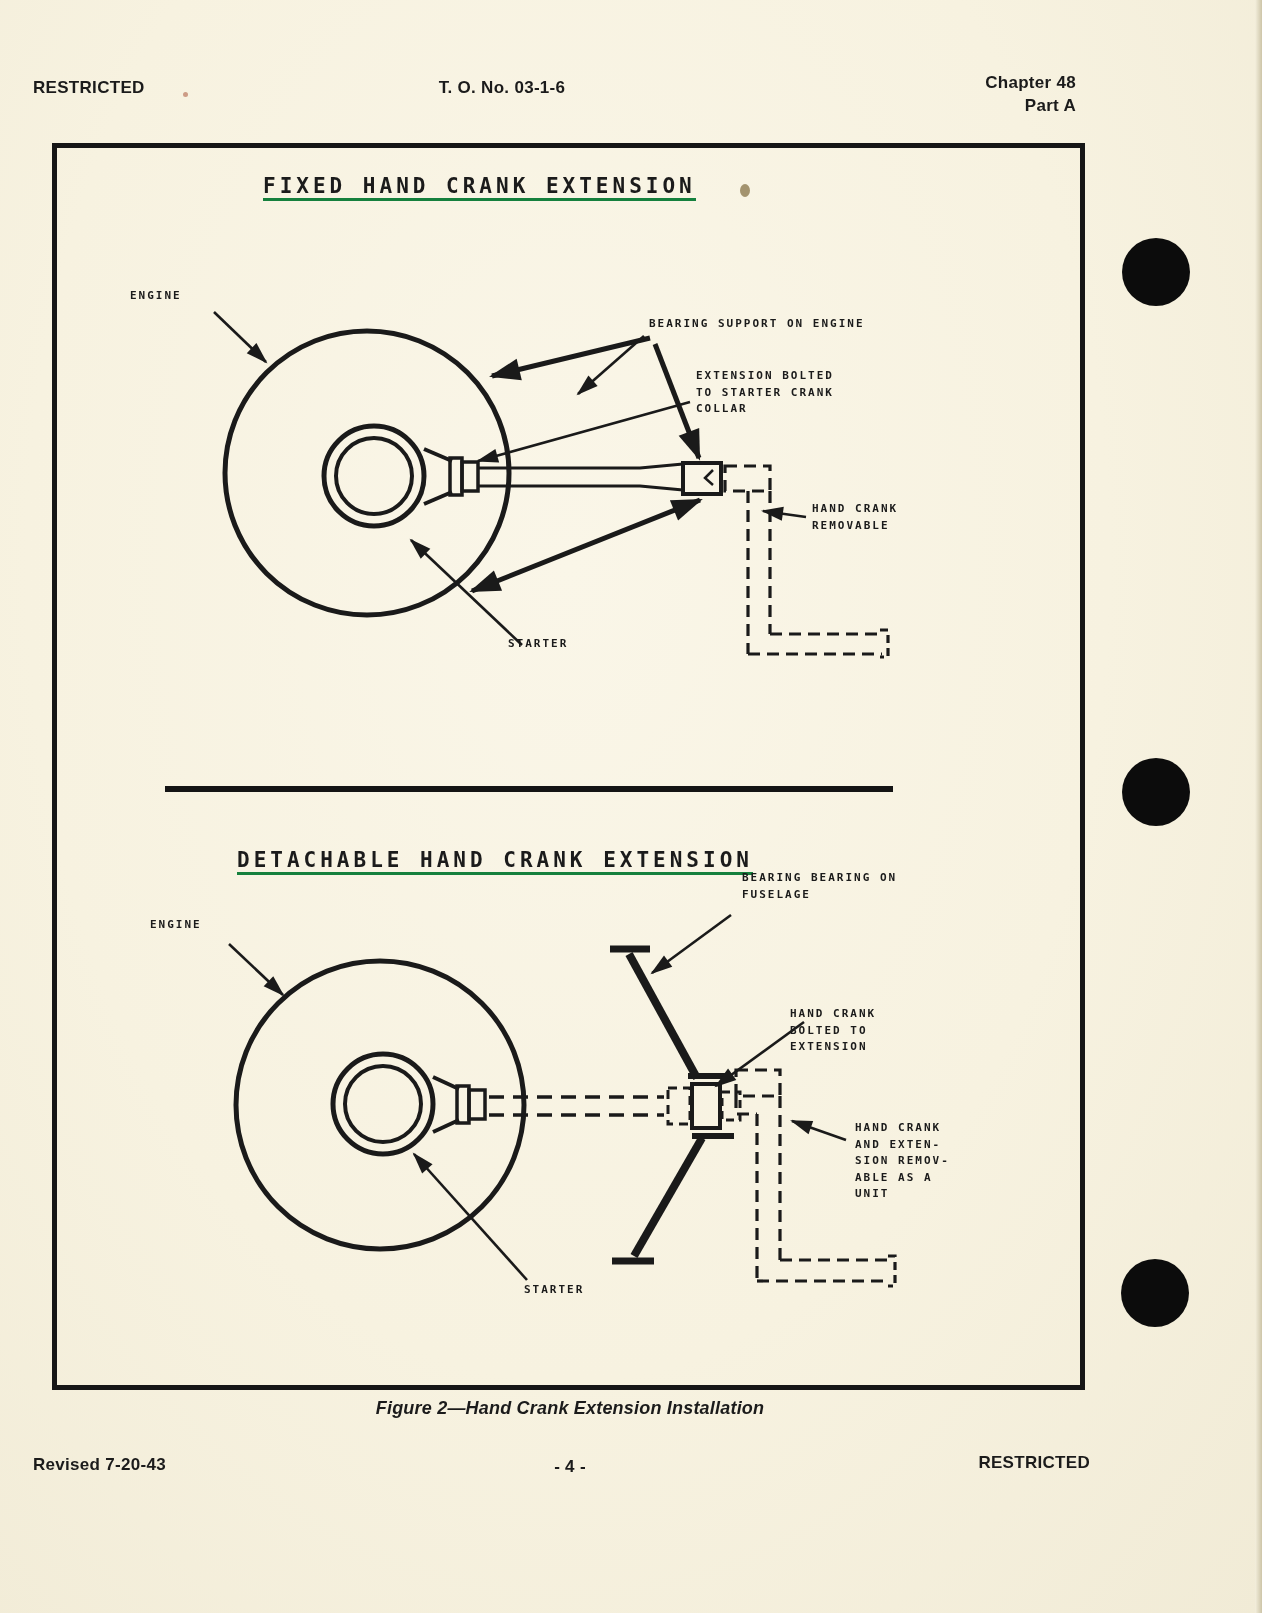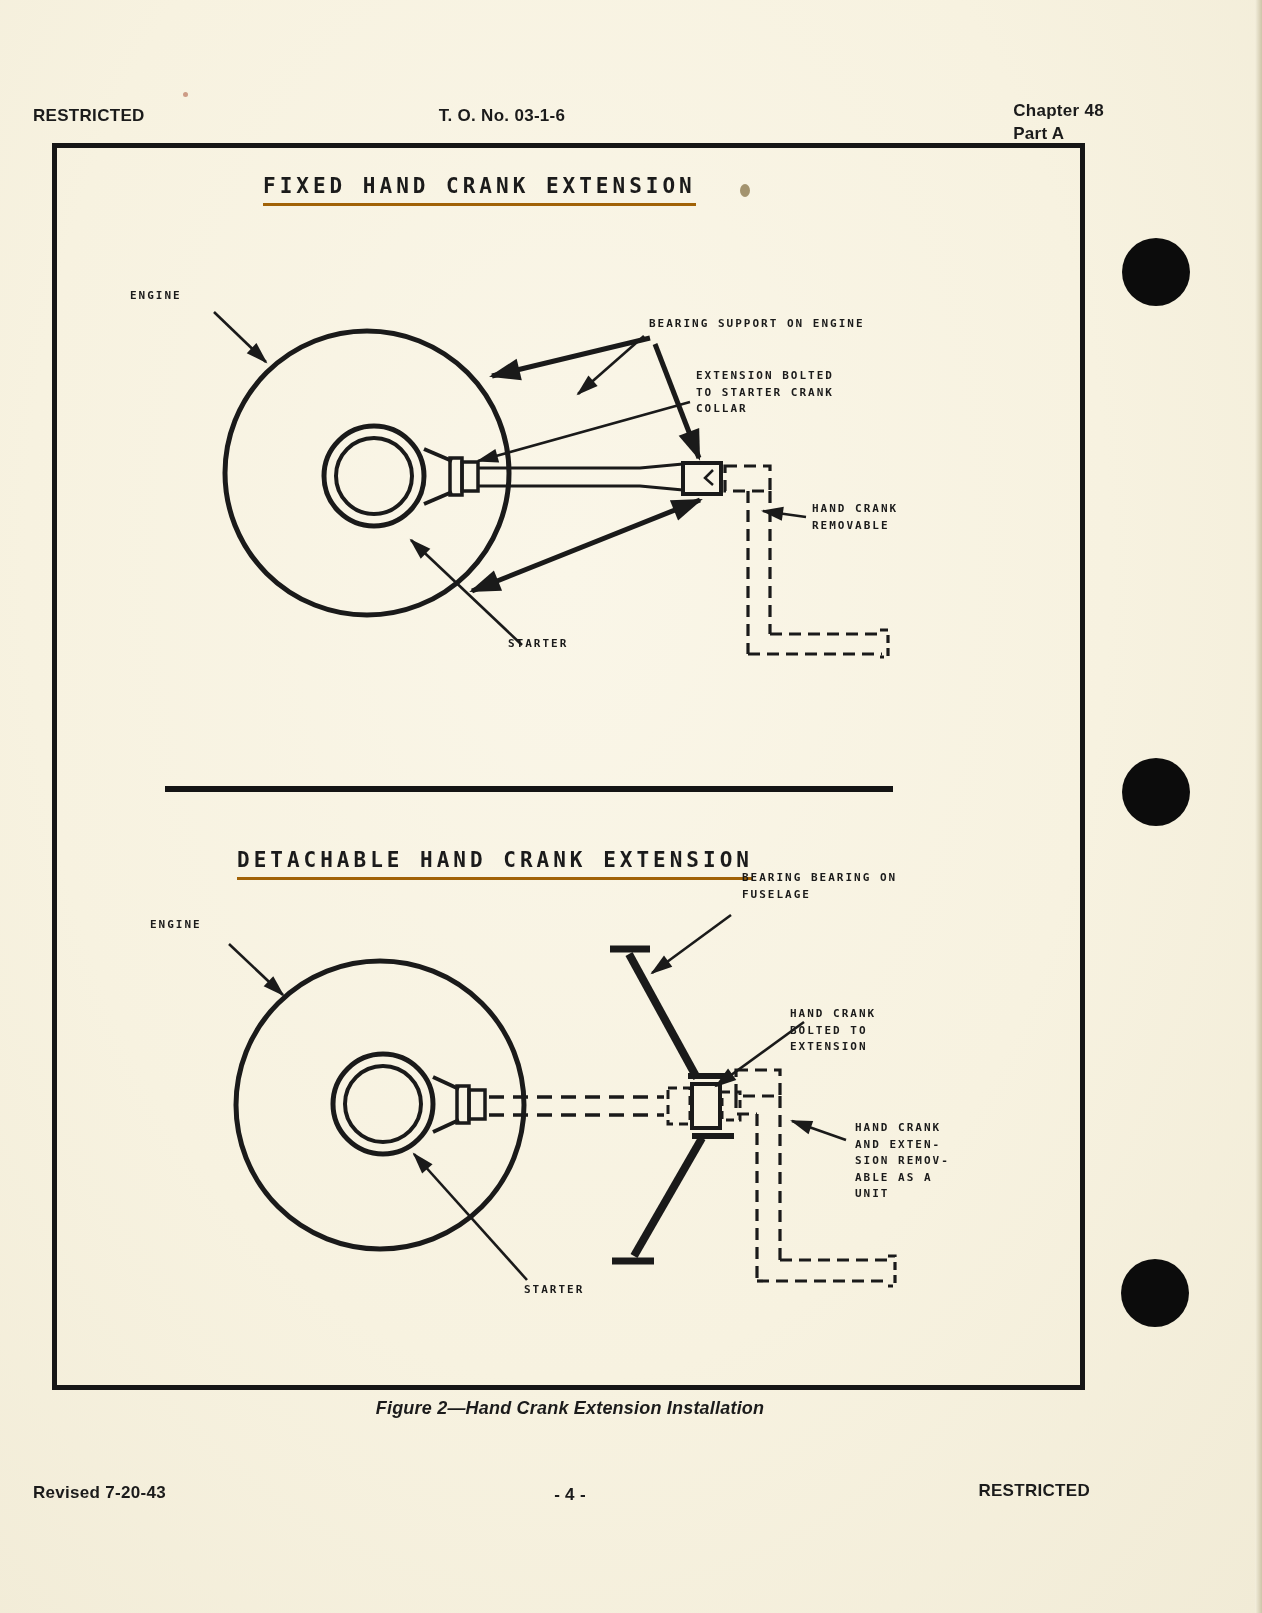--- a/index.html
+++ b/index.html
@@ -2,50 +2,50 @@
 <html><head>
 <meta charset="utf-8">
 <style>
   html,body { margin:0; padding:0; }
   body {
     width:1262px; height:1613px; position:relative; overflow:hidden;
     background: radial-gradient(ellipse at 45% 35%, #faf6e8 0%, #f7f2e0 55%, #f1ebd6 100%);
     font-family:"Liberation Sans", sans-serif;
     color:#1b1b1b;
   }
-  .hdr { position:absolute; font-weight:bold; font-size:17px; letter-spacing:0.3px; white-space:pre-line;margin-top:28px; }
+  .hdr { position:absolute; font-weight:bold; font-size:17px; letter-spacing:0.3px; white-space:pre-line; }
   .figure-box {
     position:absolute; left:52px; top:143px; width:1023px; height:1237px;
     border:5px solid #161616;
   }
   .stamp {
     position:absolute; font-family:"DejaVu Sans Mono", monospace; font-weight:bold;
     font-size:11px; letter-spacing:2px; line-height:1.5; white-space:pre-line; color:#1b1b1b;
   }
   .dia-title {
     position:absolute; font-family:"DejaVu Sans Mono", monospace; font-weight:bold;
     font-size:21px; letter-spacing:4px; white-space:nowrap;
-    border-bottom:3px solid #a16207; padding-bottom:5px;
+    border-bottom:3px solid #15803d; 
   }
   .caption {
     position:absolute; left:0; top:1398px; width:1140px; text-align:center;
     font-weight:bold; font-style:italic; font-size:18px; letter-spacing:0.2px;
   }
   .punch { position:absolute; width:68px; height:68px; border-radius:50%; background:#0c0c0c; }
   .page-edge { position:absolute; right:0; top:0; width:7px; height:1613px;
     background:linear-gradient(to right,#f4efdd,#cdc5a8); }
   .speck { position:absolute; border-radius:50%; }
   svg.overlay { position:absolute; left:0; top:0; }
 </style>
 </head>
 <body>
 
 <div class="hdr" style="left:33px; top:78px;">RESTRICTED</div>
 <div class="hdr" style="left:0; top:78px; width:1004px; text-align:center;">T. O. No. 03-1-6</div>
-<div class="hdr" style="right:158px; top:72px; line-height:1.35;">Chapter 48
+<div class="hdr" style="right:186px; top:72px; text-align:right; line-height:1.35;">Chapter 48
 Part A</div>
 
 <div class="figure-box"></div>
 
 <div class="dia-title" style="left:263px; top:174px;">FIXED HAND CRANK EXTENSION</div>
 <div class="dia-title" style="left:237px; top:804px;margin-top:44px;">DETACHABLE HAND CRANK EXTENSION</div>
 
 <div class="stamp" style="left:130px; top:288px;">ENGINE</div>
 <div class="stamp" style="left:649px; top:316px;">BEARING SUPPORT ON ENGINE</div>
 <div class="stamp" style="left:696px; top:368px;">EXTENSION BOLTED

